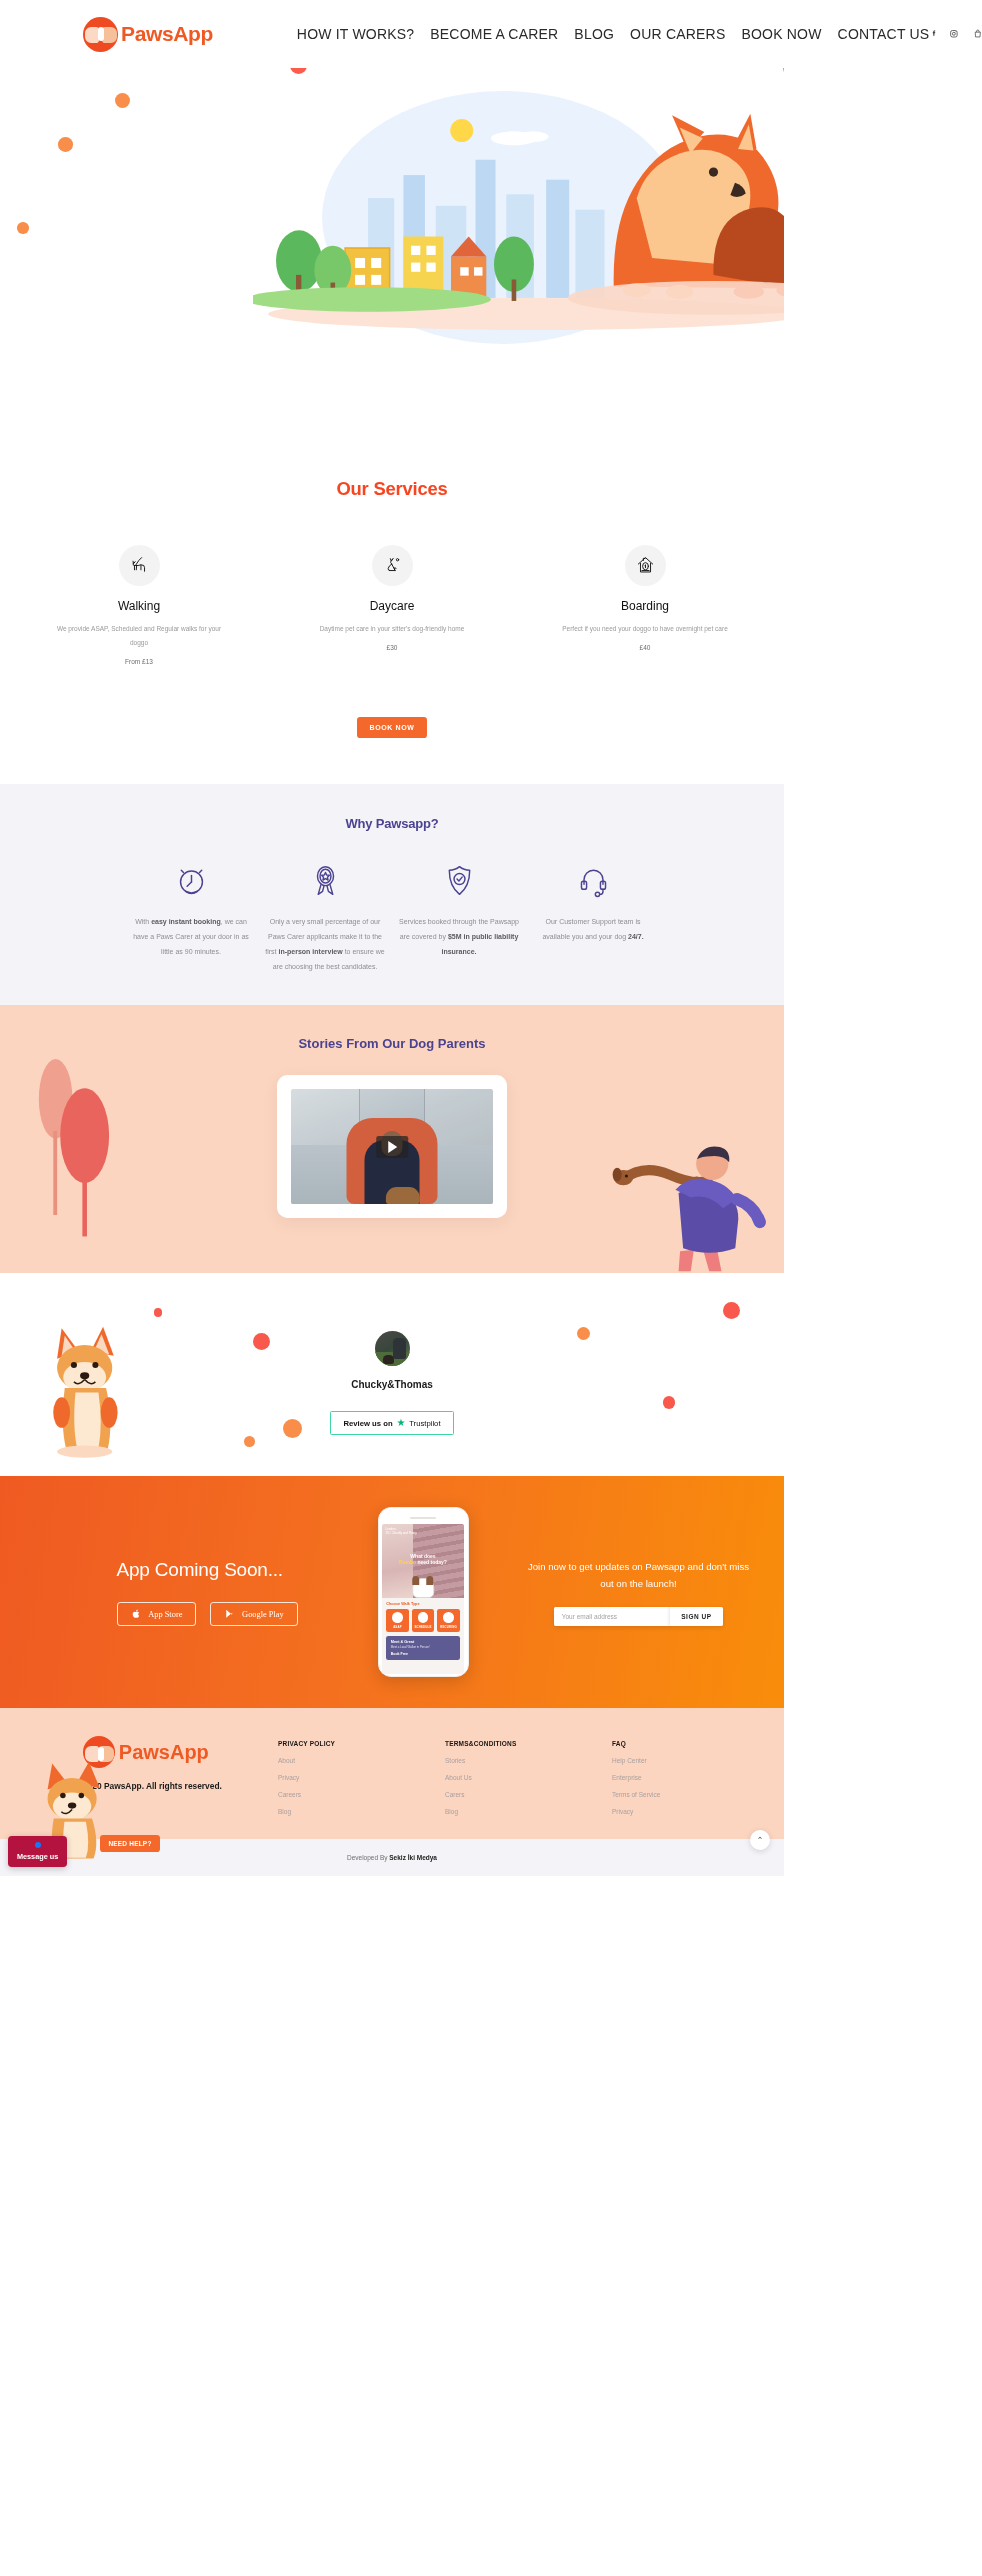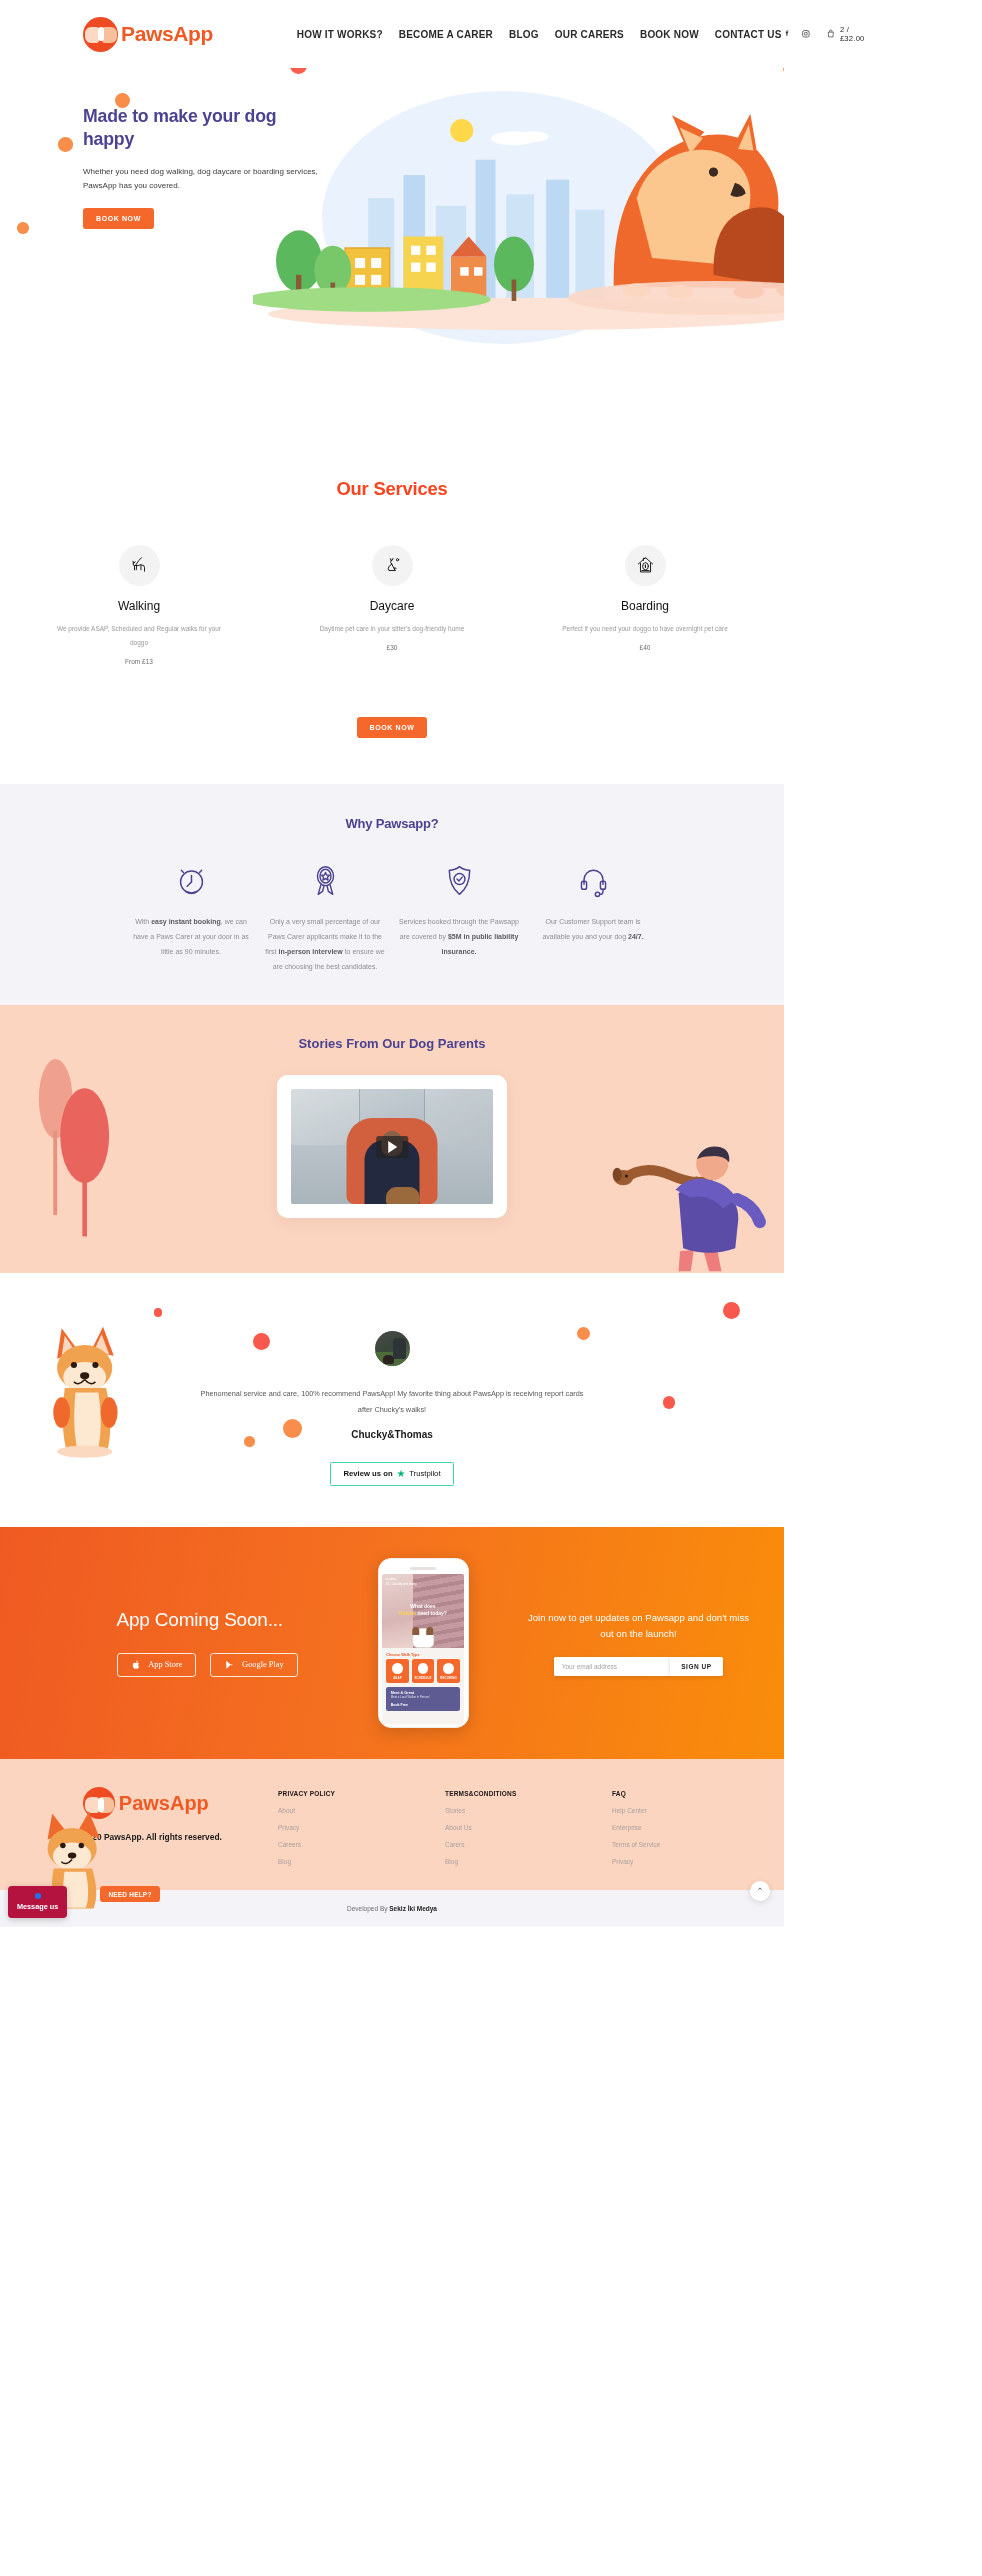--- a/index.html
+++ b/index.html
@@ -41,21 +41,21 @@
   }
   .logo-text {
     font-size: 21px; font-weight: 700; color: #ef5a24;
     letter-spacing: -0.4px;
   }
   .nav {
     display: flex; align-items: center; gap: 16px;
     margin-left: 84px;
   }
   .nav a {
-    font-size: 10px; font-weight: 700; color: #2a2a2a;
+    font-size: 14px; font-weight: 400; color: #2a2a2a;
     text-decoration: none; letter-spacing: 0.2px;
     white-space: nowrap;
   }
   .header-right {
     margin-left: auto; display: flex; align-items: center; gap: 10px;
   }
   .soc-ic { width: 11.5px; height: 11.5px; color: #2a2a2a; display: block; }
   .cart-box { display: flex; align-items: center; gap: 4.6px; margin-left: 4.6px; }
   .cart-text { font-size: 7.7px; color: #2a2a2a; letter-spacing: 0.2px; }
 
@@ -408,25 +408,20 @@
   <div class="hero">
     <div class="dot" style="left:290px;top:-11.5px;width:17px;height:17px;background:#fb5c4c;"></div>
     <div class="dot" style="left:783px;top:-9.2px;width:18.4px;height:18.4px;background:#f98d4a;"></div>
     <div class="dot" style="left:914px;top:54px;width:12.3px;height:12.3px;background:#f98d4a;"></div>
     <div class="dot" style="left:58px;top:69px;width:14.6px;height:14.6px;background:#f98d4a;"></div>
     <div class="dot" style="left:17px;top:154px;width:11.5px;height:11.5px;background:#f98d4a;"></div>
     <div class="dot" style="left:828px;top:142px;width:15.4px;height:15.4px;background:#fb5c4c;"></div>
     <div class="dot" style="left:935px;top:253px;width:12.3px;height:12.3px;background:#f98d4a;"></div>
     <div class="dot" style="left:115px;top:24.6px;width:15.4px;height:15.4px;background:#f98d4a;"></div>
 
-    <div class="hero-copy">
-      <div class="hero-title">Made to make your dog happy</div>
-      <div class="hero-sub">Whether you need dog walking, dog daycare or boarding services, PawsApp has you covered.</div>
-      <button class="btn-orange">BOOK NOW</button>
-    </div>
 
     <div class="hero-art">
       <div class="hero-blob"></div>
       <div class="hero-ground"></div>
       <svg width="614" height="307" viewBox="0 0 800 400" style="position:absolute;left:0;top:0">
         <circle cx="272" cy="62" r="15" fill="#ffd84a"></circle>
         <ellipse cx="340" cy="72" rx="30" ry="9" fill="#fff"></ellipse>
         <ellipse cx="365" cy="70" rx="20" ry="7" fill="#fff"></ellipse>
         <rect x="150" y="150" width="34" height="130" fill="#cfe3f7"></rect>
         <rect x="196" y="120" width="28" height="160" fill="#bcd8f3"></rect>
@@ -658,21 +653,20 @@
       <ellipse cx="40" cy="132" rx="11" ry="20" fill="#f0692c"></ellipse>
       <ellipse cx="102" cy="132" rx="11" ry="20" fill="#f0692c"></ellipse>
       <ellipse cx="70" cy="183" rx="36" ry="8" fill="#fbd9c0"></ellipse>
     </svg>
 
     <div class="avatar">
       <div class="grass"></div>
         <div class="man"></div>
         <div class="pup"></div>
     </div>
-    <div class="testi-quote">Phenomenal service and care, 100% recommend PawsApp! My favorite thing about PawsApp is receiving report cards after Chucky's walks!</div>
     <div class="testi-name">Chucky&amp;Thomas</div>
     <div class="trustpilot">
       <span class="tp-label">Review us on</span>
       <span class="tp-star">★</span>
       <span class="tp-brand">Trustpilot</span>
     </div>
   </div>
 
   <div class="app-sec">
     <div class="app-left">

